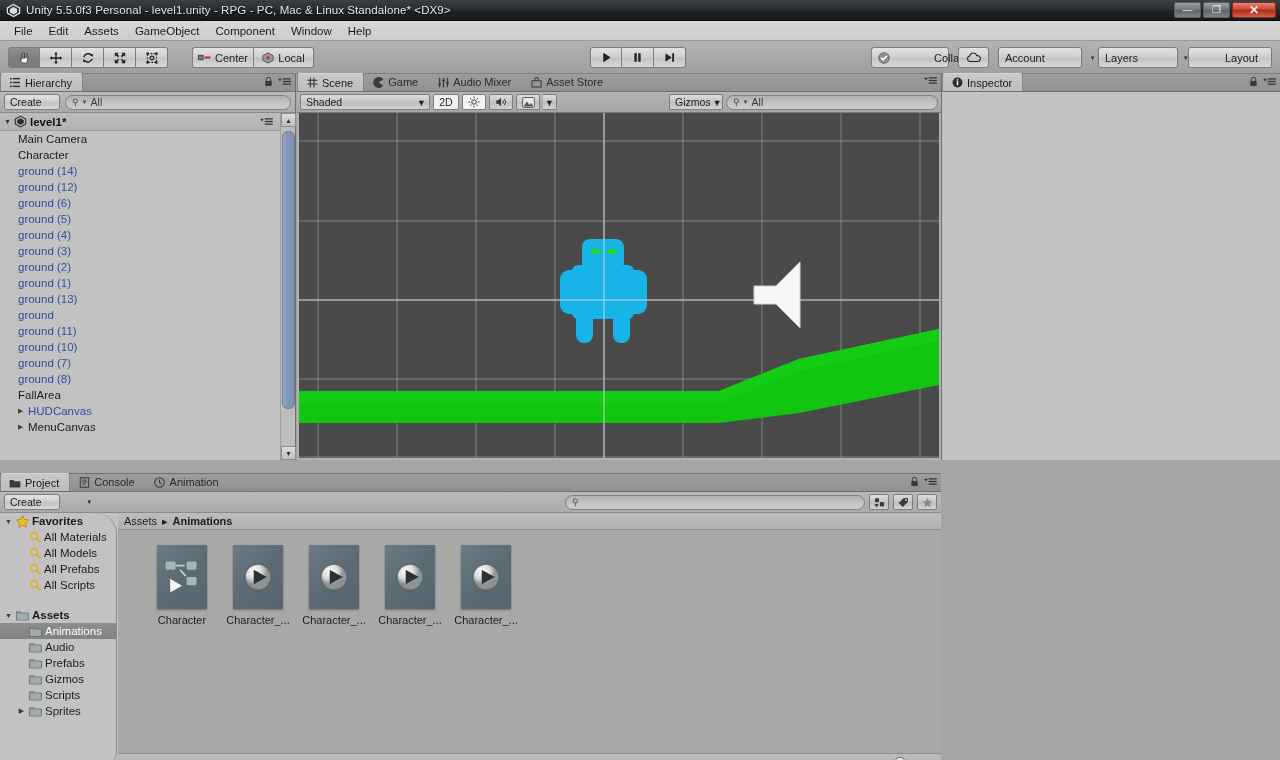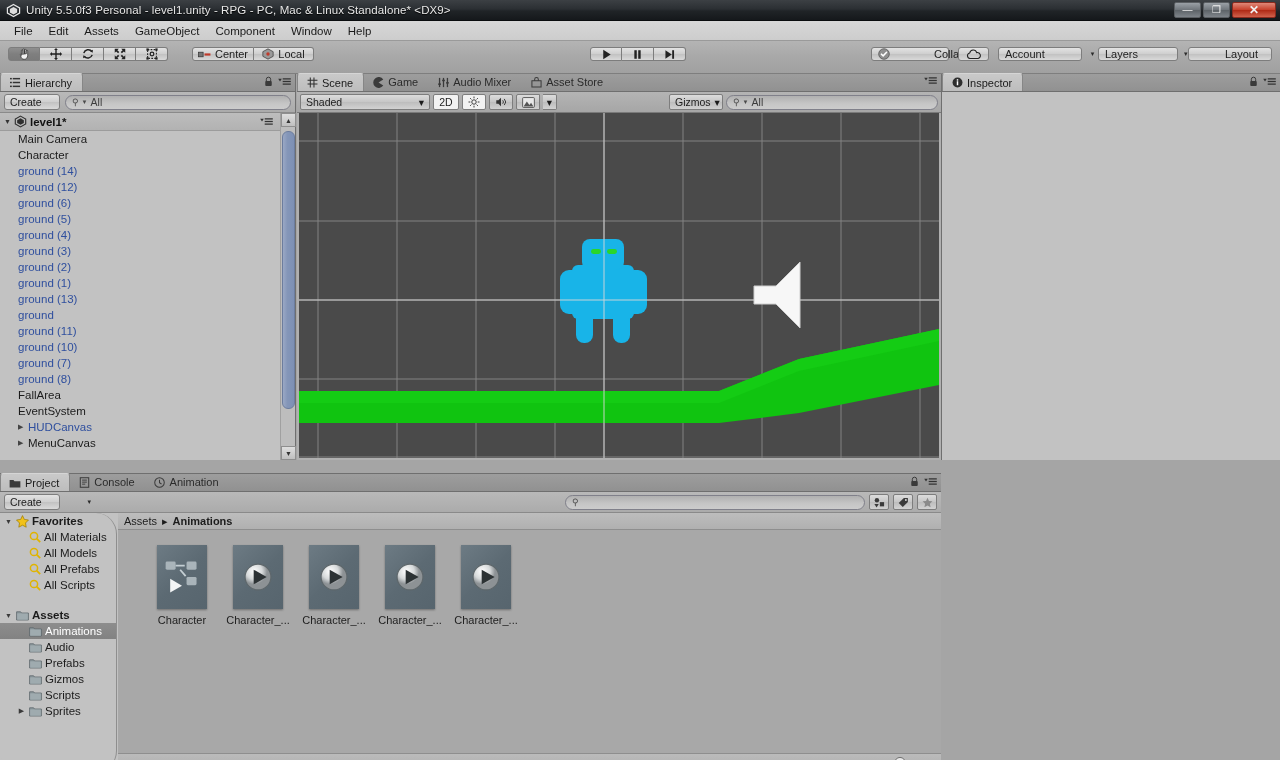--- a/index.html
+++ b/index.html
@@ -56,21 +56,21 @@
   }
 
   
   .maintoolbar {
     position: absolute; left: 0; top: 41px; width: 1280px; height: 33px;
     background: linear-gradient(180deg,#b4b4b4 0%,#a8a8a8 50%,#a0a0a0 100%);
     border-bottom: 1px solid #7e7e7e;
   }
   .btngroup { position: absolute; display: flex; }
   .ubtn {
-    height: 14px; min-width: 24px;
+    height: 21px; min-width: 24px;
     background: linear-gradient(180deg,#e3e3e3 0%,#cfcfcf 48%,#c2c2c2 52%,#d9d9d9 100%);
     border: 1px solid #7d7d7d;
     display: flex; align-items: center; justify-content: center;
     color: #1d1d1d; font-size: 11px; padding: 0 6px; gap: 4px;
     cursor: default; white-space: nowrap;
   }
   .ubtn + .ubtn { border-left: none; }
   .ubtn.first { border-radius: 3px 0 0 3px; }
   .ubtn.last  { border-radius: 0 3px 3px 0; }
   .ubtn.only  { border-radius: 3px; gap: 44px; }
@@ -515,23 +515,20 @@
           <span>ground (10)</span>
         </div>
         <div class="trow blue">
           <span>ground (7)</span>
         </div>
         <div class="trow blue">
           <span>ground (8)</span>
         </div>
         <div class="trow">
           <span>FallArea</span>
-        </div>
-        <div class="trow">
-          <span>EventSystem</span>
         </div>
         <div class="trow blue hasarrow">
           <span class="arrow">▶</span>
           <span>HUDCanvas</span>
         </div>
         <div class="trow hasarrow">
           <span class="arrow">▶</span>
           <span>MenuCanvas</span>
         </div>
       </div>

